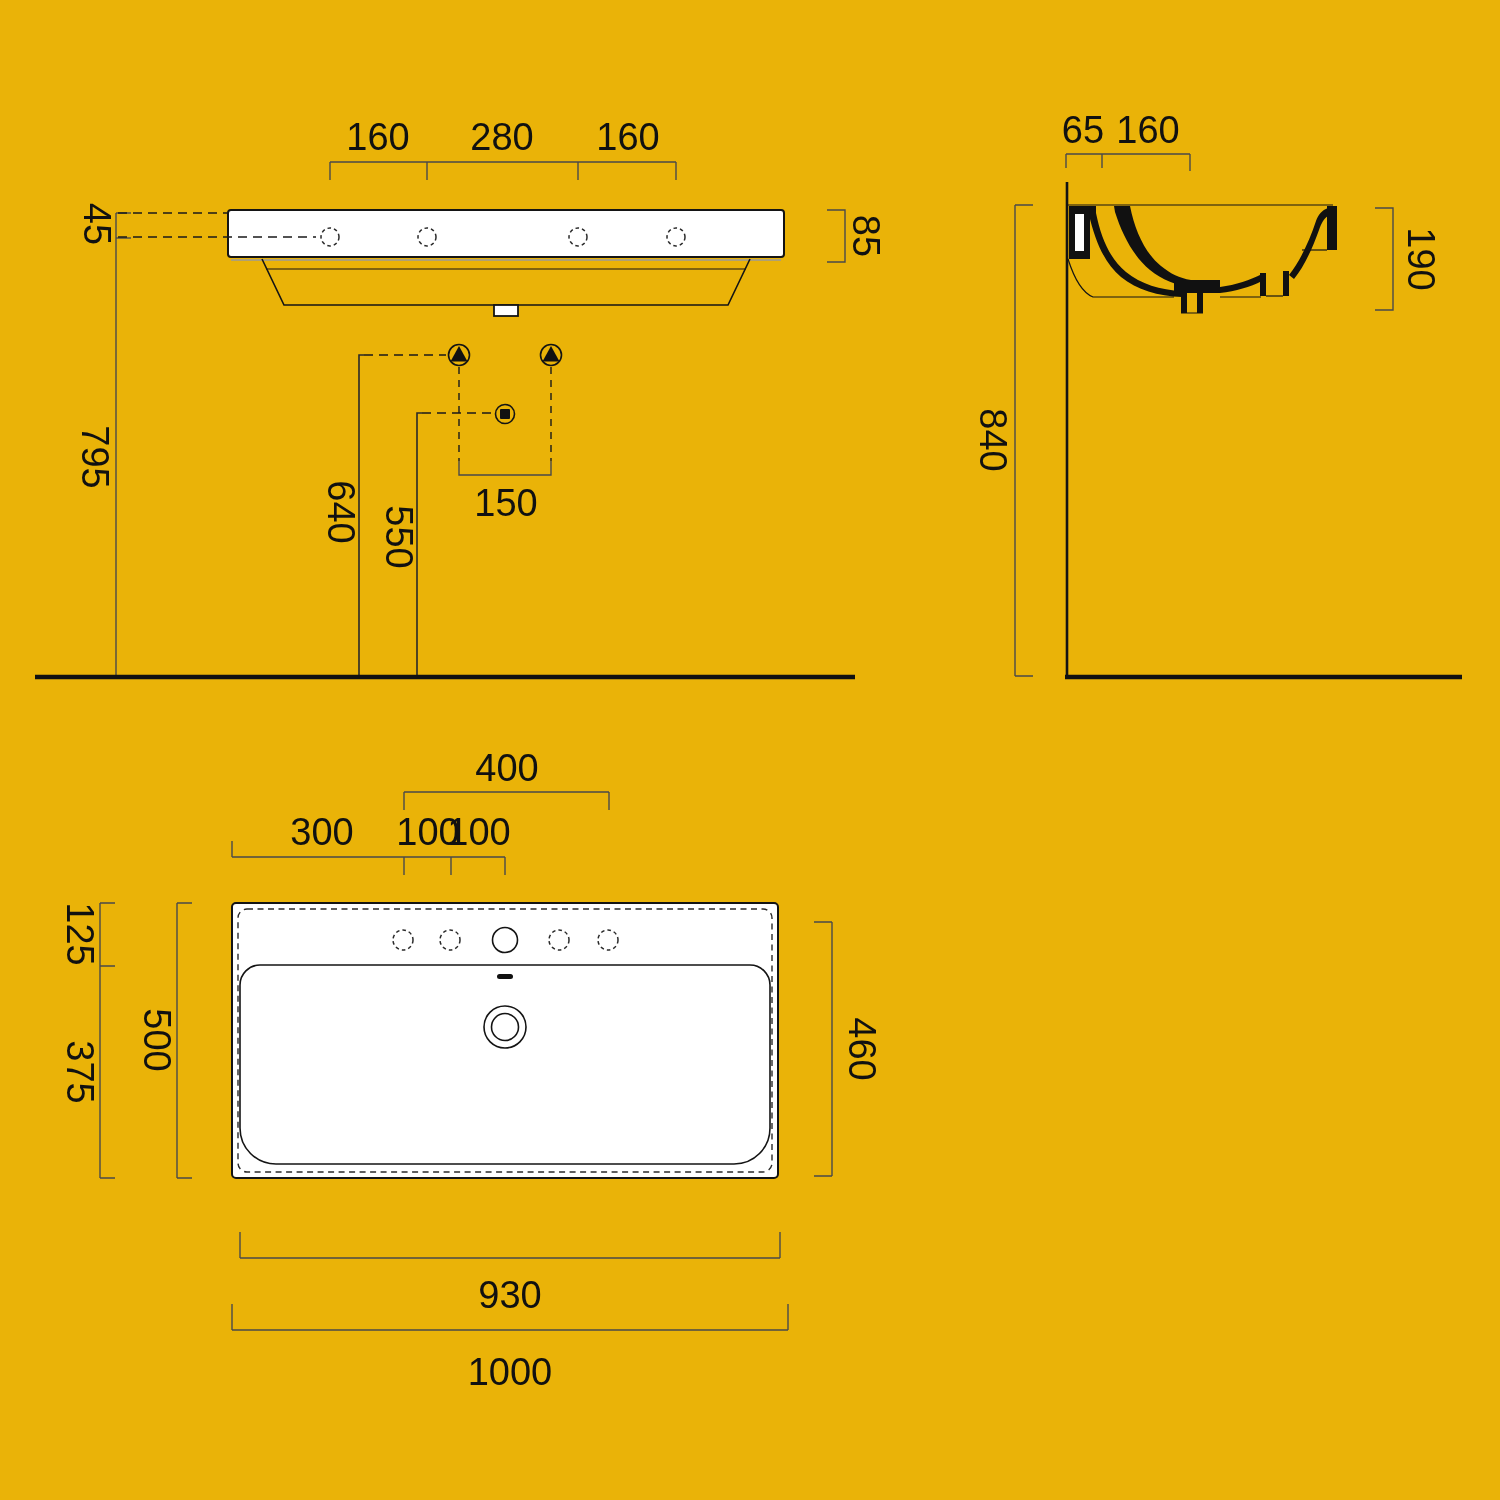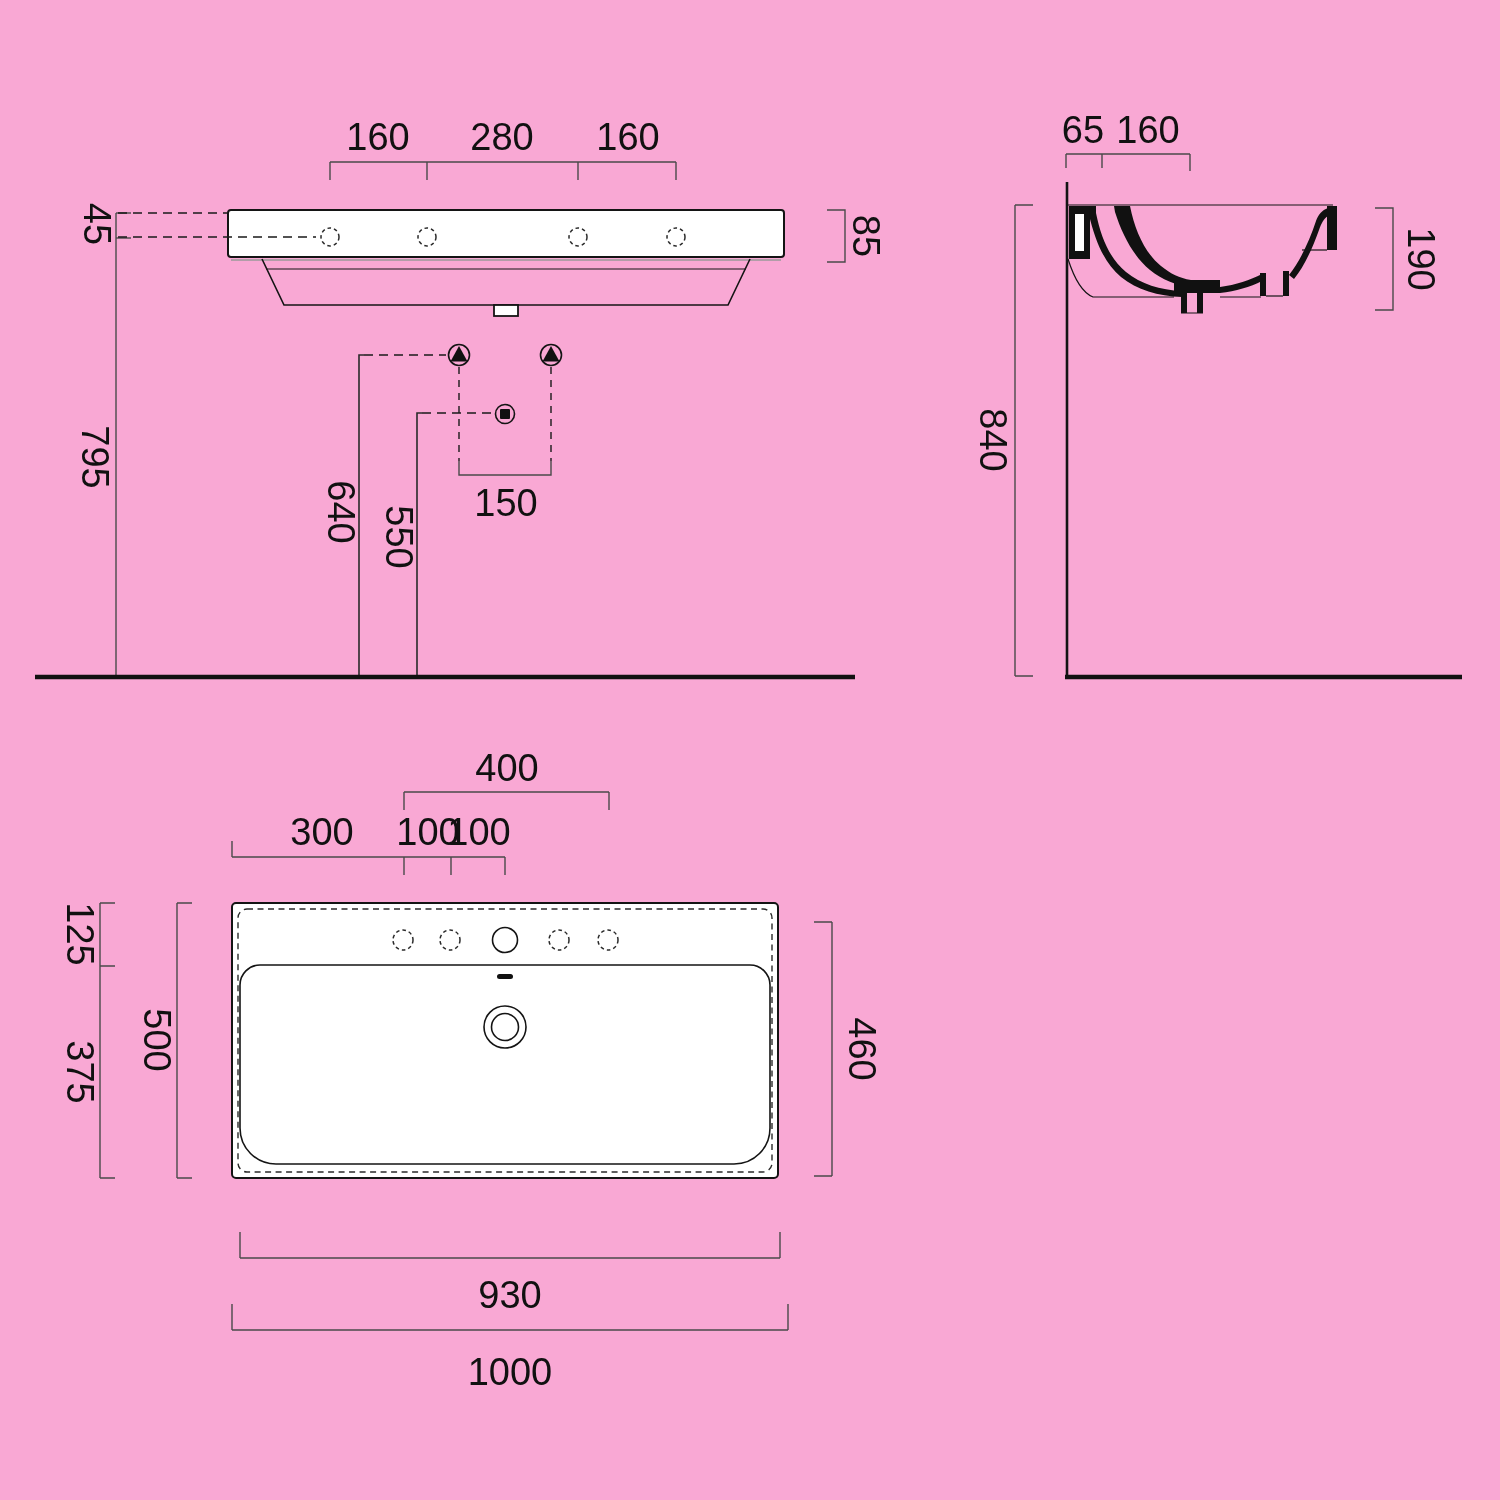--- a/index.html
+++ b/index.html
@@ -1,16 +1,16 @@
 <!DOCTYPE html>
 <html><head>
 <meta charset="utf-8">
 <style>
   html,body{margin:0;padding:0;background:#fff;}
-  #stage{position:relative;width:1500px;height:1500px;background:#f9a8d4;overflow:hidden;
+  #stage{position:relative;width:1500px;height:1500px;background:#eab308;overflow:hidden;
          font-family:"Liberation Sans", sans-serif;}
   svg{position:absolute;left:0;top:0;}
   text{font-family:"Liberation Sans", sans-serif;fill:#111;font-size:38px;}
   .thin{stroke:#141414;stroke-width:1.6;fill:none;}
   .thin2{stroke:#141414;stroke-width:1.2;fill:none;}
   .outline{stroke:#141414;stroke-width:2;fill:#fff;}
   .dim{stroke:#4a4a4a;stroke-width:1.4;fill:none;}
   .dimdark{stroke:#2a2a2a;stroke-width:1.6;fill:none;}
   .shadow{stroke:#9a9a9a;stroke-width:1.5;fill:none;}
   .dashlead{stroke:#1a1a1a;stroke-width:1.5;fill:none;stroke-dasharray:9 6;}

